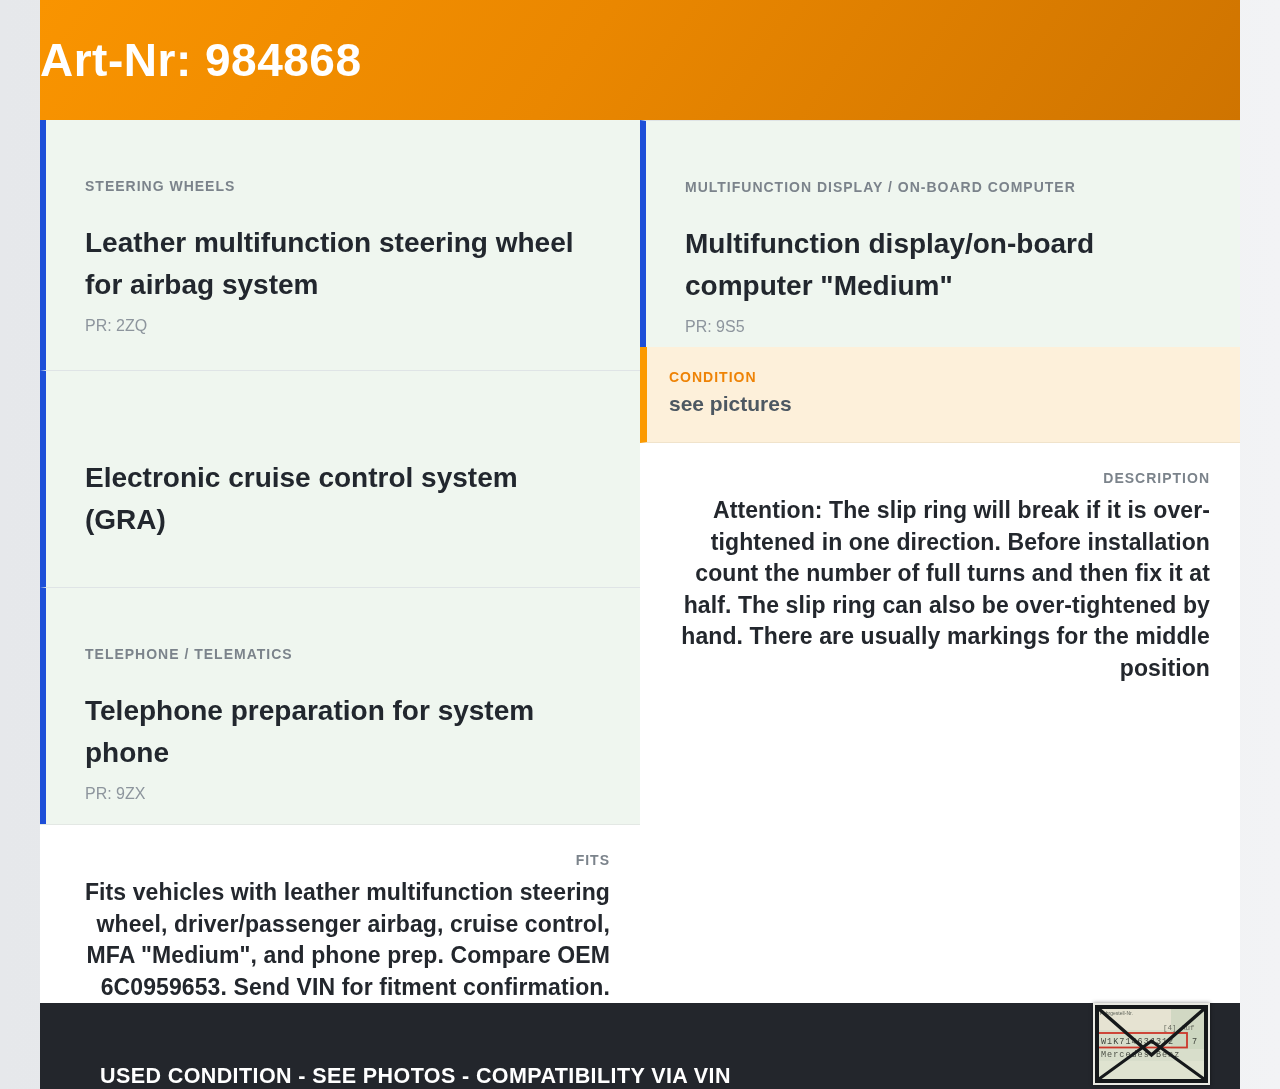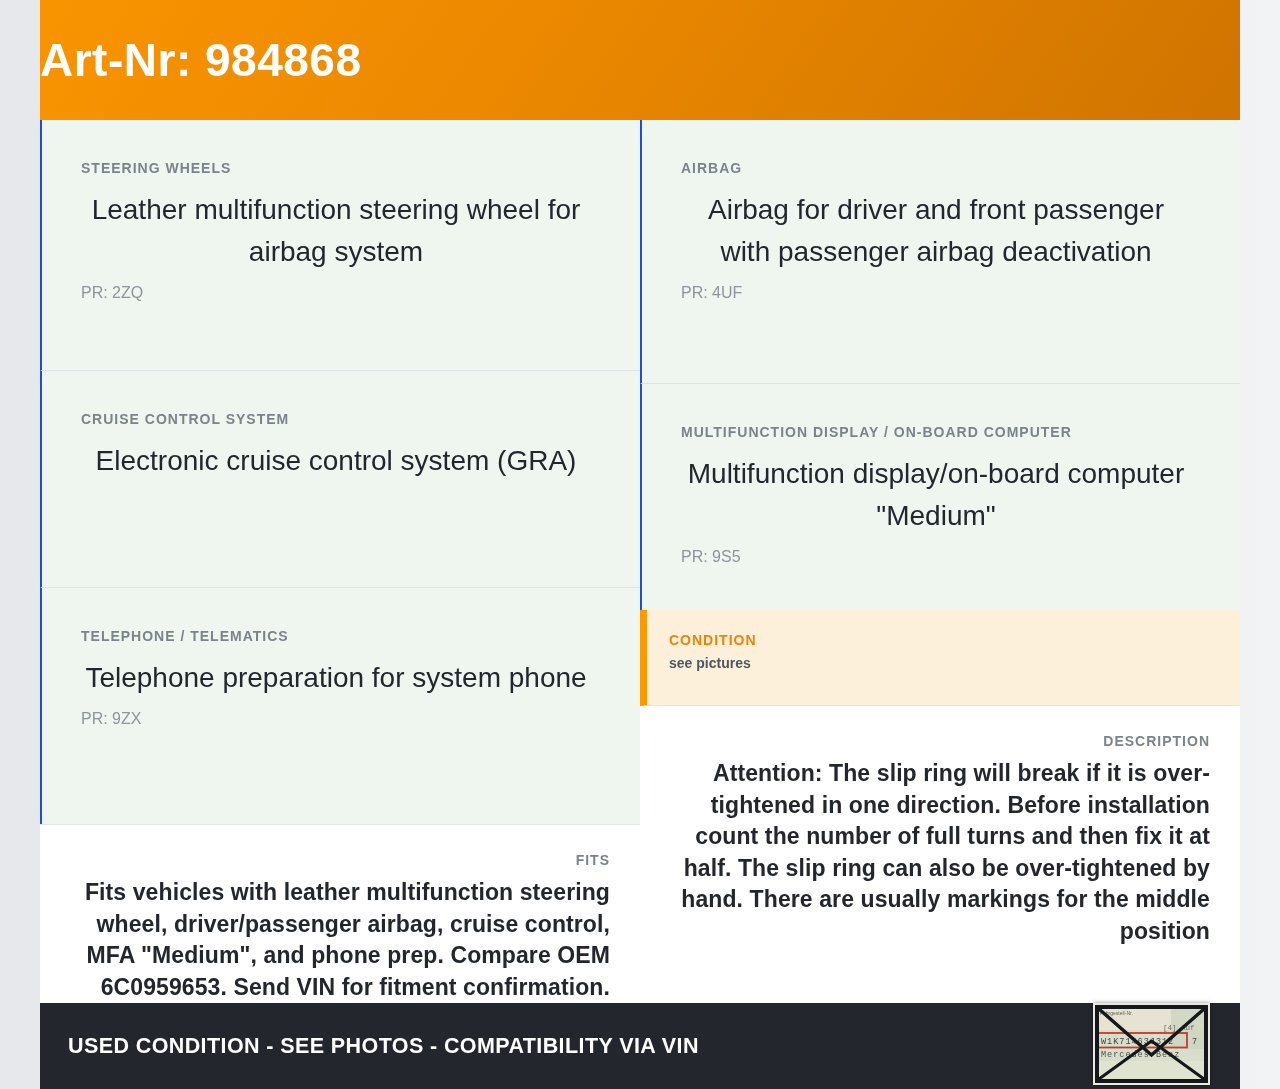--- a/index.html
+++ b/index.html
@@ -27,60 +27,59 @@
     color: #ffffff;
     font-size: 46px;
     font-weight: 700;
     letter-spacing: 0.5px;
   }
   
   .grid { display: flex; height: 883px; background: #ffffff; }
   .col { width: 600px; display: flex; flex-direction: column; background: #ffffff; }
   .card {
     background: #eff6ef;
-    border-left: 2px solid #1d4ed8;
-    padding: 40px 28px 0 39px;
+    border-left: 6px solid #1d4ed8;
+    padding: 58px 28px 0 39px;
   }
   .card.rowline { border-top: 1px solid #dfe4e6; }
   .h-row1 { height: 263px; }
   .h-row2 { height: 227px; }
   .h-row3l { height: 249px; }
   .section-label {
     font-size: 14px;
     font-weight: 700;
     letter-spacing: 1px;
     color: #7b838b;
     text-transform: uppercase;
   }
   .card-title {
-    margin-top: 13px;
+    margin-top: 28px;
     font-size: 28px;
-    font-weight: 400;
+    font-weight: 700;
     line-height: 1.5;
     color: #22272e;
     max-width: 510px;
-    text-align: center;
   }
   .pr-code {
     margin-top: 11px;
     font-size: 16px;
     color: #8d959d;
   }
   
   .condition {
     height: 96px;
     background: #fdf0da;
     border-left: 7px solid #fb9a02;
     border-bottom: 1px solid #f0e3cb;
     padding: 22px 28px 16px 22px;
   }
   .condition .section-label { color: #ee8306; }
   .condition-value {
     margin-top: 7px;
-    font-size: 14px;
+    font-size: 21px;
     font-weight: 600;
     color: #4d5862;
   }
   
   .plain {
     flex: 1;
     background: #ffffff;
     padding: 27px 30px 0 24px;
     text-align: right;
   }
@@ -92,22 +91,22 @@
     line-height: 1.37;
     color: #23272d;
     letter-spacing: 0.1px;
     max-width: 556px;
   }
   
   .footer {
     height: 86px;
     background: #23262c;
     display: flex;
-    align-items: center;
-    padding-left: 28px;
+    align-items: flex-end;
+    padding-left: 60px;
   }
   .footer span {
     color: #ffffff;
     font-size: 21.5px;
     font-weight: 700;
     letter-spacing: 0.4px;
     text-transform: uppercase;
   }
   
   .thumb {
@@ -133,40 +132,34 @@
 
   <div class="grid">
 
     <div class="col">
       <section class="card h-row1">
         <div class="section-label">STEERING WHEELS</div>
         <div class="card-title">Leather multifunction steering wheel for airbag system</div>
         <div class="pr-code">PR: 2ZQ</div>
       </section>
       <section class="card rowline h-row2">
-        <div class="section-label">CRUISE CONTROL SYSTEM</div>
         <div class="card-title">Electronic cruise control system (GRA)</div>
       </section>
       <section class="card rowline h-row3l">
         <div class="section-label">TELEPHONE / TELEMATICS</div>
         <div class="card-title">Telephone preparation for system phone</div>
         <div class="pr-code">PR: 9ZX</div>
       </section>
       <section class="plain fits">
         <div class="section-label">FITS</div>
         <div class="body-text">Fits vehicles with leather multifunction steering wheel, driver/passenger airbag, cruise control, MFA "Medium", and phone prep. Compare OEM 6C0959653. Send VIN for fitment confirmation.</div>
       </section>
     </div>
 
     <div class="col">
-      <section class="card h-row1">
-        <div class="section-label">AIRBAG</div>
-        <div class="card-title">Airbag for driver and front passenger with passenger airbag deactivation</div>
-        <div class="pr-code">PR: 4UF</div>
-      </section>
       <section class="card rowline h-row2">
         <div class="section-label">MULTIFUNCTION DISPLAY / ON-BOARD COMPUTER</div>
         <div class="card-title">Multifunction display/on-board computer "Medium"</div>
         <div class="pr-code">PR: 9S5</div>
       </section>
       <section class="condition">
         <div class="section-label">CONDITION</div>
         <div class="condition-value">see pictures</div>
       </section>
       <section class="plain">

